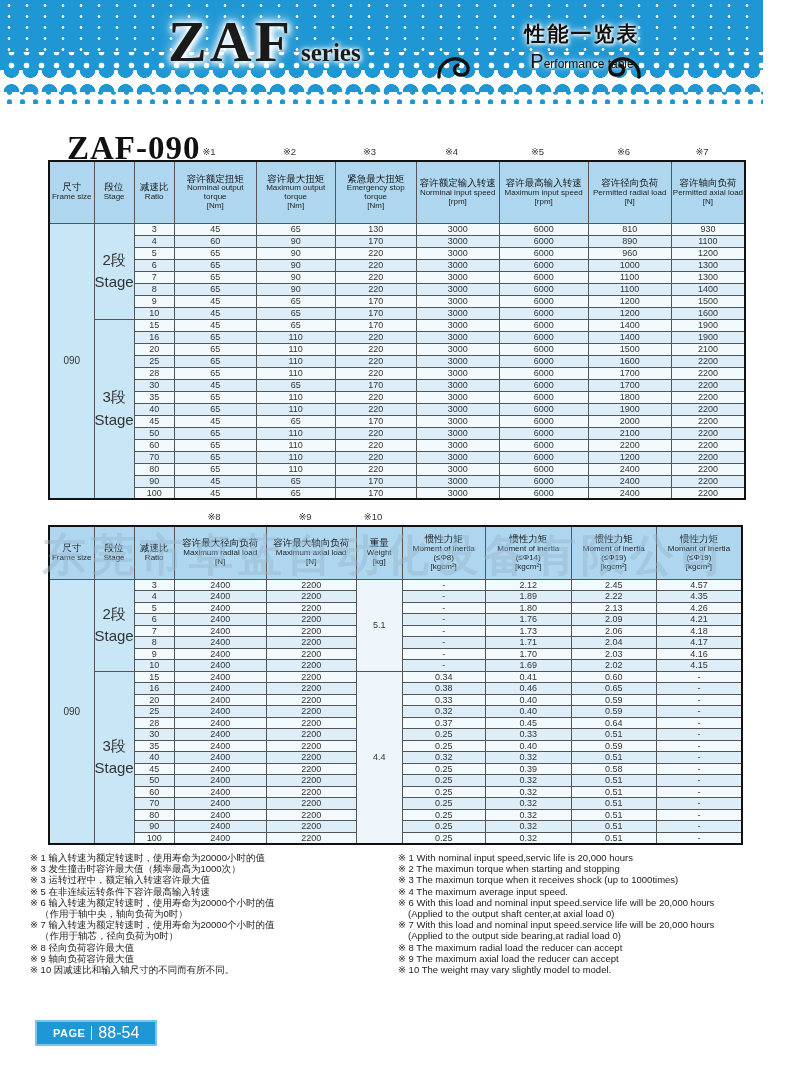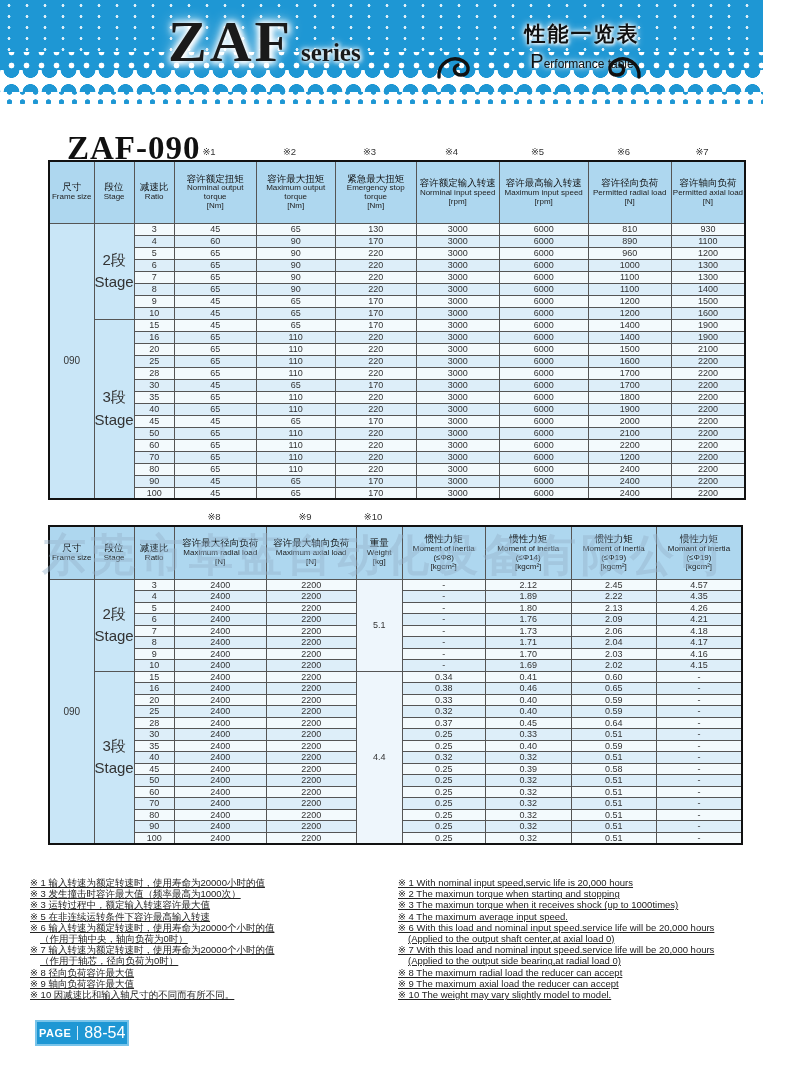--- a/index.html
+++ b/index.html
@@ -60,29 +60,29 @@
   tr.alt td.num,tr.alt td.ratio{background:#ddeef9;}
   td.weight{vertical-align:middle;background:#eef6fc !important;}
   tr.gsep td{border-top:1.5px solid #333;}
 
   
   .watermark{position:absolute;left:42px;top:526px;width:740px;height:52px;
       font-size:44px;letter-spacing:5px;white-space:nowrap;color:rgba(150,180,205,.45);
       pointer-events:none;z-index:5;font-weight:bold;}
 
   
-  .notes{position:absolute;left:30px;top:877px;width:745px;display:flex;text-decoration:underline;}
+  .notes{position:absolute;left:30px;top:852px;width:745px;display:flex;}
   .ncol{font-size:9.5px;color:#222;line-height:11.2px;}
   .ncol.cn{width:368px;}
   .ncol.en{width:377px;}
   .note.cont{padding-left:10px;}
 
   
   .pagebadge{position:absolute;left:35px;top:1020px;height:22px;background:#1e97d4;
-      border:2px solid #79c4ea;display:flex;align-items:center;padding:0 2px;}
+      border:2px solid #79c4ea;display:flex;align-items:center;padding:0 16px;}
   .pagebadge .lbl{color:#fff;font-weight:bold;font-size:11px;letter-spacing:.5px;}
   .pagebadge .sep{width:1px;height:14px;background:#cfeaf8;margin:0 6px;}
   .pagebadge .num{color:#fff;font-size:16px;}
 </style>
 </head>
 <body>
 
 <div class="page">
 
   <div class="banner">

